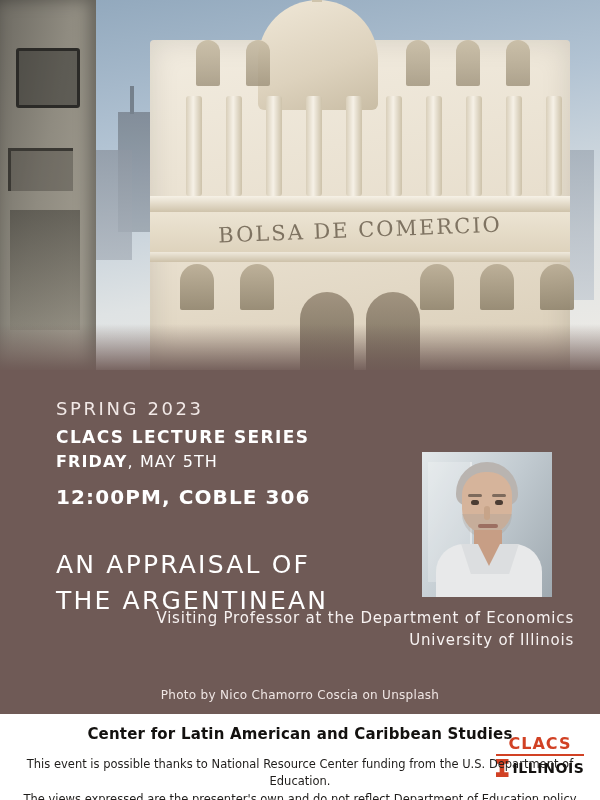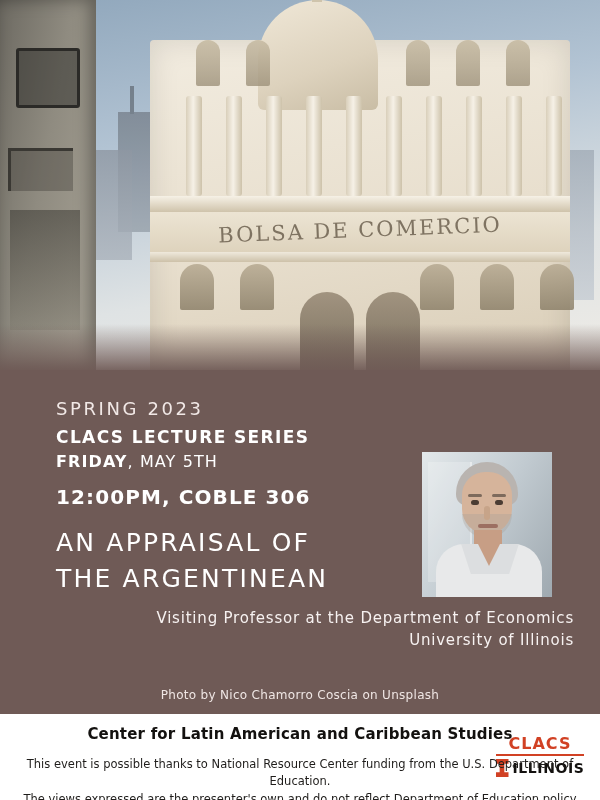--- a/index.html
+++ b/index.html
@@ -221,21 +221,21 @@
     margin-bottom: 14px;
   }
   .when b { font-weight: 700; }
   .where {
     font-size: 20px;
     letter-spacing: 1.1px;
     font-weight: 700;
     color: #ffffff;
   }
   .title {
-    margin-top: 16px;
+    margin-top: 38px;
     font-size: 25px;
     line-height: 1.45;
     letter-spacing: 2.2px;
     font-weight: 400;
     color: #ffffff;
   }
 
   
   .headshot {
     position: absolute;

